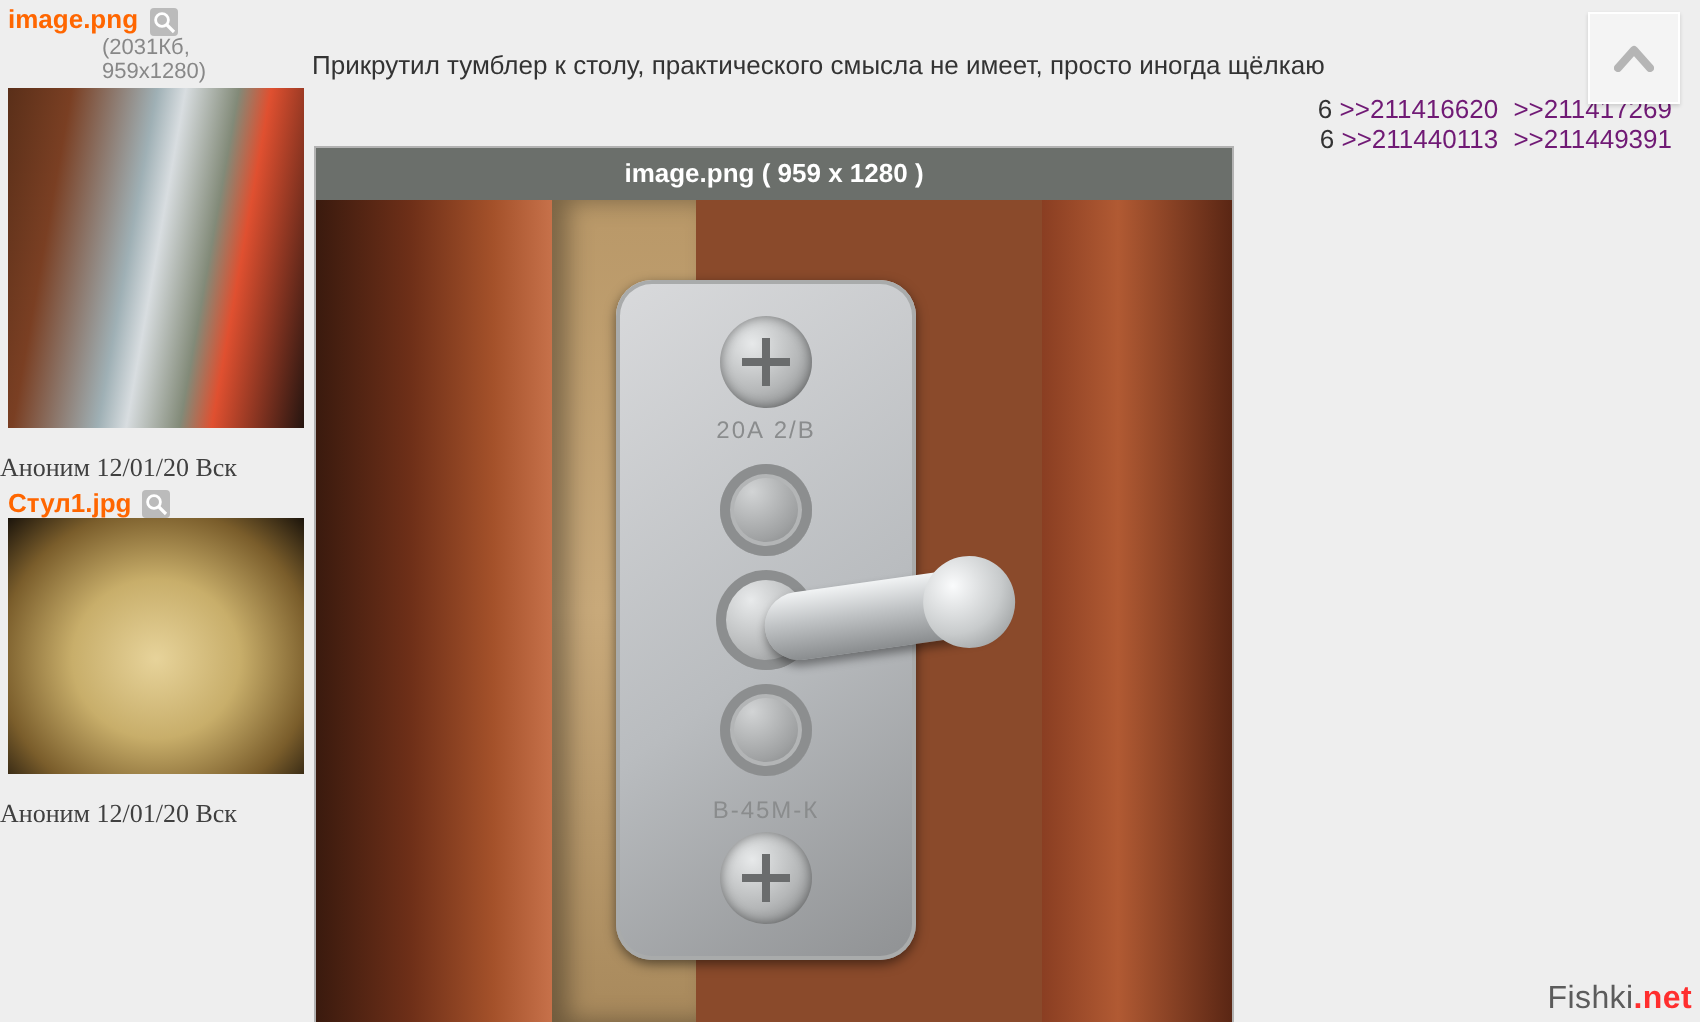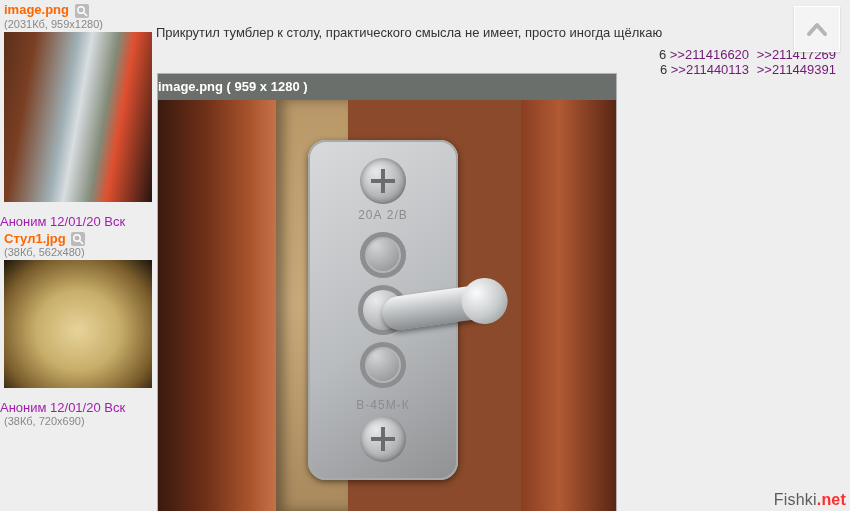--- a/index.html
+++ b/index.html
@@ -8,39 +8,39 @@
   a{color:#ff6600;text-decoration:none;}
   .page{position:relative;width:850px;height:511px;}
   .col-left{position:absolute;left:0;top:0;width:148px;}
   .col-right{position:absolute;left:156px;top:0;right:0;padding-top:16px;}
   .post{}
   .file-label{padding:2px 4px 0 4px;}
   .file-name{color:#ff6600;font-weight:bold;}
   .mag{display:inline-block;width:14px;height:14px;background:#bbb;
     border-radius:2px;vertical-align:middle;margin-left:2px;position:relative;}
   .mag svg{position:absolute;left:1px;top:1px;}
-  .file-meta{color:#888;font-size:11px;padding:0 4px 2px 4px;}
+  .file-meta{color:#888;font-size:11px;padding:0 4px 2px 4px;margin-left:47px;}
   .thumb{display:block;margin:0 4px 8px 4px;border:none;}
   .thumb-img{width:148px;background:linear-gradient(135deg,#7a3f23 0%,#a65b35 30%,#c6c2b6 50%,#8a8a82 70%,#1a1a18 100%);}
   .thumb1{height:170px;background:linear-gradient(100deg,#5a2f19 0%,#7a3f23 18%,#9fb0b5 42%,#d8dde0 50%,#828a78 65%,#e05030 74%,#251510 100%);}
   .thumb2{height:128px;background:radial-gradient(ellipse at 50% 55%,#e7d39a 0%,#c8ae6a 40%,#7a5d2b 75%,#1b140b 100%);}
-  .post-head{color:#a21caf;padding-top:4px;}
+  .post-head{color:#404040;padding-top:4px;font-family:Liberation Serif, serif;}
   .post-body{padding:8px 6px 0 0;color:#333;line-height:1.45;}
   .reply-links{margin-top:4px;}
   .reply-links a{color:#701a75;margin-right:4px;}
   
   .to-top{position:absolute;right:10px;top:6px;width:44px;height:44px;
     background:#f4f4f4;border:1px solid #fff;box-shadow:0 1px 2px rgba(0,0,0,.15);
     display:flex;align-items:center;justify-content:center;cursor:pointer;}
   .to-top svg{display:block;}
   
   .viewer{position:absolute;left:158px;top:74px;width:458px;height:437px;
     box-shadow:0 0 0 1px rgba(0,0,0,.25);}
   .viewer-title{height:26px;line-height:26px;background:#6b6f6b;color:#fff;
-    font-size:13px;font-weight:bold;}
+    text-align:center;font-size:13px;font-weight:bold;}
   .viewer-body{width:458px;height:411px;overflow:hidden;position:relative;
     background:#8a4a2b;}
   
   .wood-l{position:absolute;left:0;top:0;width:118px;height:100%;
     background:linear-gradient(90deg,#3a1a0e 0%,#6e2f18 40%,#a4512a 75%,#c7714a 100%);}
   .wood-r{position:absolute;right:0;top:0;width:95px;height:100%;
     background:linear-gradient(90deg,#8a3e22 0%,#b15a33 40%,#5a2614 100%);}
   .chip{position:absolute;left:118px;top:0;width:72px;height:100%;
     background:linear-gradient(180deg,#b99868 0%,#c8a97a 50%,#a8895c 100%);
     box-shadow:inset 8px 0 12px rgba(0,0,0,.35);}
@@ -107,29 +107,27 @@
       <div class="post-head">Аноним 12/01/20 Вск</div>
       <div class="file-label">
         <a href="#" class="file-name">Стул1.jpg</a>
         <span class="mag">
           <svg width="12" height="12" viewBox="0 0 12 12">
               <circle cx="5" cy="5" r="3.2" fill="none" stroke="#fff" stroke-width="1.4"></circle>
               <line x1="7.5" y1="7.5" x2="11" y2="11" stroke="#fff" stroke-width="1.6"></line>
             </svg>
         </span>
       </div>
-      <div class="file-meta">(38Кб, 562x480)</div>
       <a href="#" class="thumb">
         <div class="thumb-img thumb2"></div>
       </a>
     </div>
 
     <div class="post">
       <div class="post-head">Аноним 12/01/20 Вск</div>
-      <div class="file-meta">(38Кб, 720x690)</div>
     </div>
   </div>
 
   <div class="col-right">
     <div class="post-body">Прикрутил тумблер к столу, практического смысла не имеет, просто иногда щёлкаю</div>
     <div class="reply-links" style="text-align:right;padding-right:10px;">
       <span>6</span>
       <a href="#">&gt;&gt;211416620</a>
       <a href="#">&gt;&gt;211417269</a><br>
       <span>6</span>

